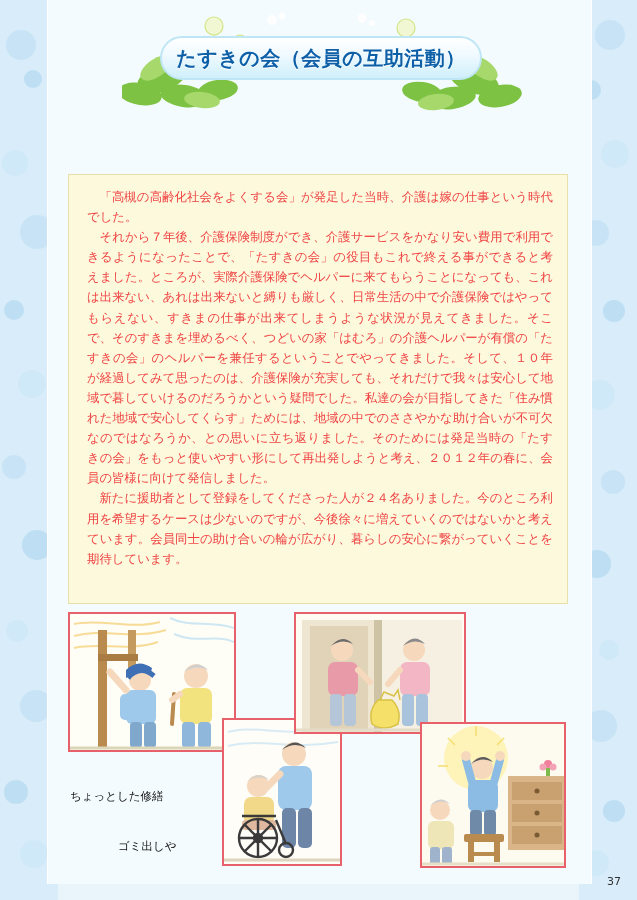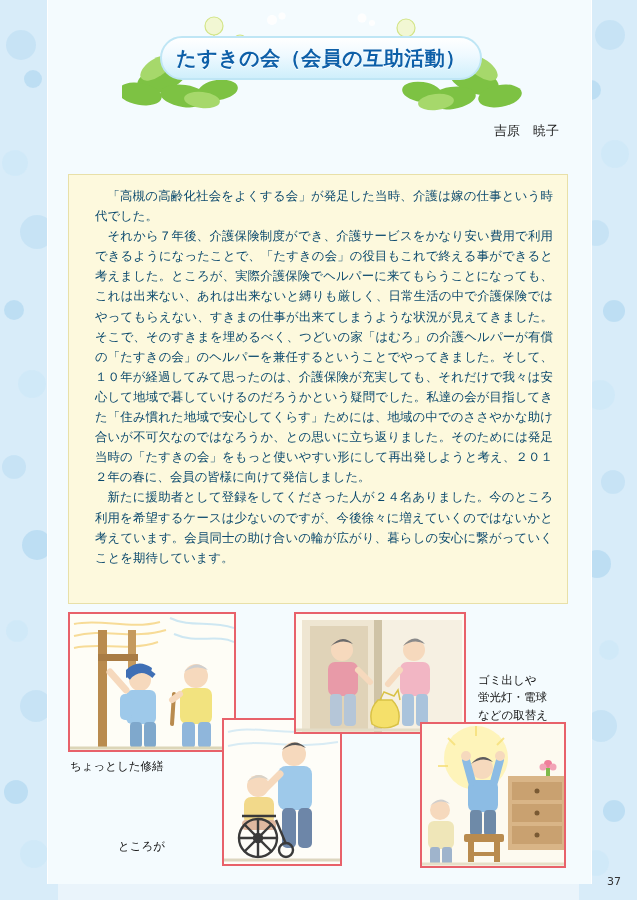--- a/index.html
+++ b/index.html
@@ -102,27 +102,27 @@
     left: 68px;
     top: 174px;
     width: 500px;
     height: 430px;
     background: #fdf9dd;
     border: 1px solid #e8e0a8;
     box-sizing: border-box;
     padding: 12px 14px 10px 14px;
   }
   .textbox p {
-    margin: 0 0 0 12px;
+    margin: 0 0 0 4px;
     font-size: 12.4px;
     line-height: 1.62;
-    color: #0c4a6e;
+    color: #ef4444;
     text-align: justify;
     text-indent: 1em;
-    font-family: Liberation Mono, monospace;
+    font-family: Liberation Sans, sans-serif;
   }
 
   
   .photo {
     position: absolute;
     border: 2px solid #e8616a;
     box-sizing: border-box;
     background: #ffffff;
     overflow: hidden;
   }
@@ -230,21 +230,20 @@
         <circle cx="240" cy="10" r="4.5"></circle>
         <circle cx="250" cy="15" r="3"></circle>
       </g>
     </svg>
     <div class="title-pill">
       <span>たすきの会（会員の互助活動）</span>
     </div>
   </div>
 
   <div class="byline">
-    <div>吉原　暁子</div>
   </div>
 
   <div class="textbox">
     <p>「高槻の高齢化社会をよくする会」が発足した当時、介護は嫁の仕事という時代でした。</p>
     <p>それから７年後、介護保険制度ができ、介護サービスをかなり安い費用で利用できるようになったことで、「たすきの会」の役目もこれで終える事ができると考えました。ところが、実際介護保険でヘルパーに来てもらうことになっても、これは出来ない、あれは出来ないと縛りも厳しく、日常生活の中で介護保険ではやってもらえない、すきまの仕事が出来てしまうような状況が見えてきました。そこで、そのすきまを埋めるべく、つどいの家「はむろ」の介護ヘルパーが有償の「たすきの会」のヘルパーを兼任するということでやってきました。そして、１０年が経過してみて思ったのは、介護保険が充実しても、それだけで我々は安心して地域で暮していけるのだろうかという疑問でした。私達の会が目指してきた「住み慣れた地域で安心してくらす」ためには、地域の中でのささやかな助け合いが不可欠なのではなろうか、との思いに立ち返りました。そのためには発足当時の「たすきの会」をもっと使いやすい形にして再出発しようと考え、２０１２年の春に、会員の皆様に向けて発信しました。</p>
     <p>新たに援助者として登録をしてくださった人が２４名ありました。今のところ利用を希望するケースは少ないのですが、今後徐々に増えていくのではないかと考えています。会員同士の助け合いの輪が広がり、暮らしの安心に繋がっていくことを期待しています。</p>
   </div>
 
   <div class="photo" style="left:68px; top:612px; width:168px; height:140px;">
     <svg viewBox="0 0 168 140" width="168" height="140">
@@ -281,21 +280,21 @@
         <rect x="110" y="74" width="32" height="36" rx="7" fill="#f2e37f"></rect>
         <rect x="112" y="108" width="13" height="26" rx="4" fill="#8fb6db"></rect>
         <rect x="128" y="108" width="13" height="26" rx="4" fill="#8fb6db"></rect>
         <path d="M104 80 l-2 30" stroke="#b98b4e" stroke-width="4" stroke-linecap="round"></path>
         <path d="M110 80 l-8 6" stroke="#f6d9bd" stroke-width="6" stroke-linecap="round"></path>
       </g>
 
       <path d="M0 134 H168" stroke="#dcd6b8" stroke-width="3"></path>
     </svg>
   </div>
-  <div class="cap" style="left:70px; top:758px; width:160px;">ちょっとした修繕</div>
+  <div class="cap" style="left:70px; top:788px; width:160px;">ちょっとした修繕</div>
 
   <div class="photo" style="left:222px; top:718px; width:120px; height:148px;">
     <svg viewBox="0 0 120 148" width="120" height="148">
       <rect x="0" y="0" width="120" height="148" fill="#fefdf8"></rect>
       <g stroke="#bfe0f2" stroke-width="2" opacity=".6" fill="none">
         <path d="M4 12 C 30 4, 60 18, 114 8"></path>
         <path d="M4 26 C 34 18, 70 30, 114 22"></path>
       </g>
 
       <g>
@@ -321,21 +320,21 @@
         <line x1="34" y1="99" x2="34" y2="137"></line>
         <line x1="20" y1="104" x2="48" y2="132"></line>
         <line x1="48" y1="104" x2="20" y2="132"></line>
         <circle cx="62" cy="130" r="7"></circle>
         <path d="M52 100 L62 124"></path>
         <path d="M18 96 L52 96"></path>
       </g>
       <path d="M0 140 H120" stroke="#ddd6bf" stroke-width="3"></path>
     </svg>
   </div>
-  <div class="cap" style="left:118px; top:838px; width:110px;">ところが</div>
+  <div class="cap" style="left:118px; top:838px; width:110px;">ゴミ出しや</div>
 
   <div class="photo" style="left:294px; top:612px; width:172px; height:122px;">
     <svg viewBox="0 0 172 122" width="172" height="122">
       <rect x="0" y="0" width="172" height="122" fill="#fdfbf2"></rect>
 
       <rect x="6" y="6" width="72" height="112" fill="#efe6d2"></rect>
       <rect x="14" y="12" width="58" height="104" fill="#e0d3b8"></rect>
       <rect x="78" y="6" width="8" height="112" fill="#cfc3a6"></rect>
 
       <rect x="86" y="6" width="80" height="112" fill="#f6f0e2"></rect>
@@ -357,25 +356,20 @@
         <rect x="120" y="80" width="12" height="32" rx="4" fill="#a9c3dc"></rect>
         <path d="M104 56 l-12 14" stroke="#f6d9bd" stroke-width="6" stroke-linecap="round"></path>
       </g>
 
       <g>
         <path d="M82 86 q-10 10 -6 24 q12 8 26 0 q4 -14 -6 -24 z" fill="#f5e06a" stroke="#d9c246" stroke-width="1.5"></path>
         <path d="M84 86 l4 -8 l10 4 l4 -6 l2 10" fill="none" stroke="#d9c246" stroke-width="1.5"></path>
       </g>
       <path d="M0 116 H172" stroke="#e3dcc6" stroke-width="3"></path>
     </svg>
-  </div>
-  <div class="cap" style="left:478px; top:672px; width:110px; line-height:1.5;">
-    <div>ゴミ出しや</div>
-    <div>蛍光灯・電球</div>
-    <div>などの取替え</div>
   </div>
 
   <div class="photo" style="left:420px; top:722px; width:146px; height:146px;">
     <svg viewBox="0 0 146 146" width="146" height="146">
       <rect x="0" y="0" width="146" height="146" fill="#fdfaf0"></rect>
 
       <circle cx="54" cy="34" r="32" fill="#fdf2a8" opacity=".75"></circle>
       <g stroke="#f6df77" stroke-width="2" opacity=".8">
         <line x1="54" y1="2" x2="54" y2="12"></line>
         <line x1="26" y1="14" x2="33" y2="21"></line>

